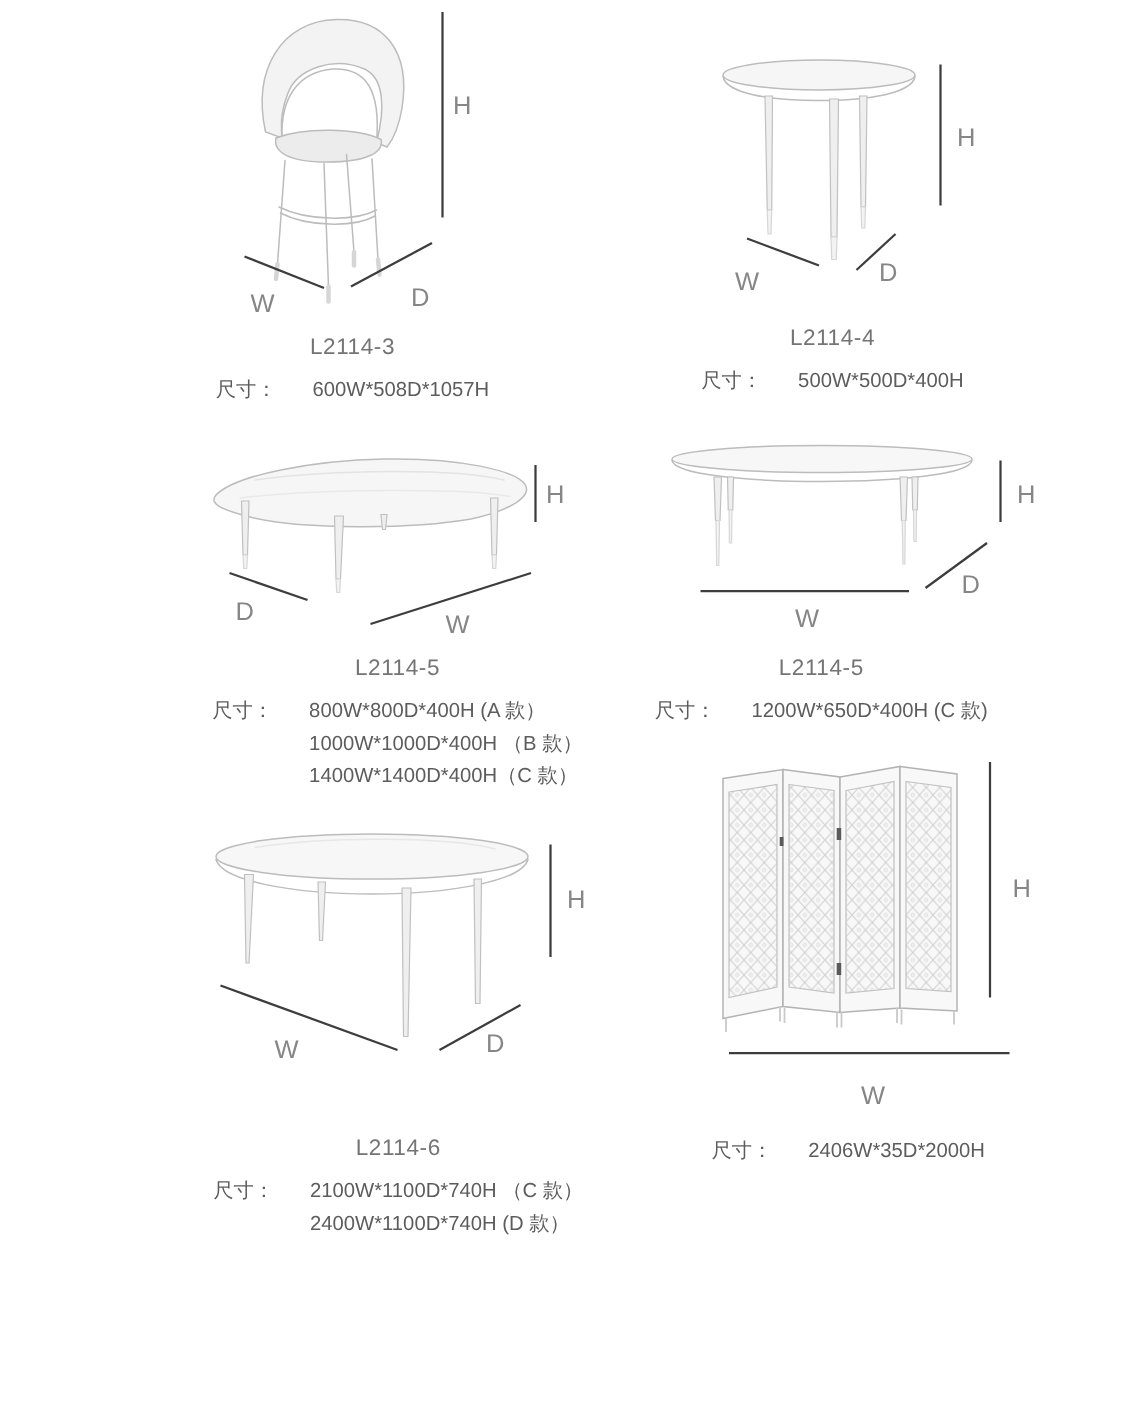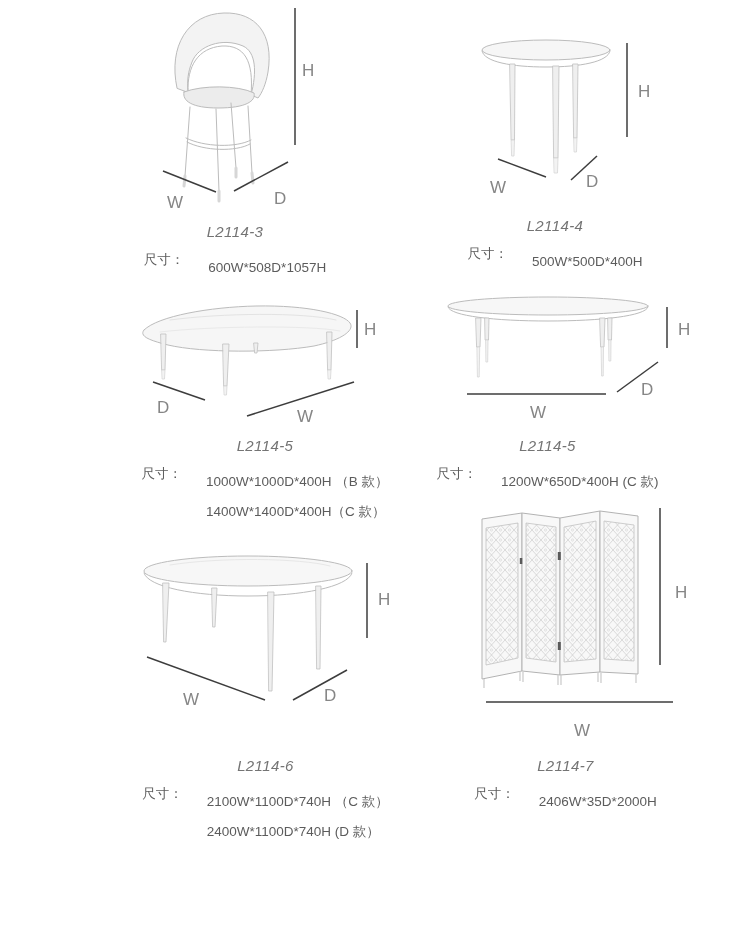--- a/index.html
+++ b/index.html
@@ -1,24 +1,24 @@
 <!DOCTYPE html>
 <html><head>
 <meta charset="utf-8">
 <style>
   html,body{margin:0;padding:0;background:#ffffff;}
   #page{position:relative;width:750px;height:934px;background:#ffffff;overflow:hidden;
         font-family:"Liberation Sans",sans-serif;}
   .drawing{position:absolute;}
   .textblock{position:absolute;text-align:center;}
-  .code{font-size:15px;line-height:19px;color:#747474;letter-spacing:.4px;margin-bottom:8px;font-style:italic;}
+  .code{font-size:15px;line-height:19px;color:#747474;letter-spacing:.4px;margin-bottom:8px;}
   .dims{display:inline-flex;align-items:flex-start;text-align:left;
         font-size:13.5px;line-height:21.5px;color:#5c5c5c;gap:24px;}
   .dims .prefix{white-space:nowrap;}
-  .dims .lines div{white-space:nowrap;margin-top:8px;}
+  .dims .lines div{white-space:nowrap;}
   .dim{stroke:#3d3d3d;stroke-width:1.5;}
   .dimlbl{fill:#868686;font-size:17px;font-family:"Liberation Sans",sans-serif;}
   .sk{stroke:#bcbcbc;fill:none;stroke-width:1;stroke-linecap:round;}
   .leg{fill:#efefef;stroke:#c0c0c0;stroke-width:.8;}
   .foot{fill:#f3f3f3;stroke:#d6d6d6;stroke-width:.8;}
   .panel{fill:#f8f8f8;stroke:#b3b3b3;stroke-width:1;}
   .lattice{fill:url(#lat);stroke:#c2c2c2;stroke-width:.8;}
   .hinge{fill:#5a5a5a;}
   .feet line{stroke:#c9c9c9;stroke-width:1.2;}
 </style>
@@ -108,20 +108,21 @@
     <line class="dim" x1="23" y1="92" x2="75" y2="110"></line>
     <text class="dimlbl" x="27" y="123">D</text>
     <line class="dim" x1="117" y1="126" x2="224" y2="92"></line>
     <text class="dimlbl" x="167" y="132">W</text>
   </svg>
   <div class="textblock" style="left:120px;top:436px;width:290px">
     <div class="code">L2114-5</div>
     <div class="dims">
       <span class="prefix">尺寸：</span>
       <div class="lines">
+        <div>800W*800D*400H (A 款）</div>
         <div>1000W*1000D*400H （B 款）</div>
         <div>1400W*1400D*400H（C 款）</div>
       </div>
     </div>
   </div>
 
   <svg class="drawing" style="left:440px;top:285px" width="270" height="145" viewBox="0 0 270 145">
     <g class="sk">
       <ellipse cx="108" cy="21" rx="100" ry="9" fill="#f7f7f7"></ellipse>
       <path d="M8,22 C10,31 55,36 108,36 C161,36 206,31 208,22"></path>
@@ -208,21 +209,20 @@
         <line x1="141" y1="178" x2="141" y2="188"></line>
           <line x1="176" y1="179" x2="176" y2="188"></line>
       </g>
     </g>
     <line class="dim" x1="200" y1="13" x2="200" y2="170"></line>
     <text class="dimlbl" x="215" y="103">H</text>
     <line class="dim" x1="26" y1="207" x2="213" y2="207"></line>
     <text class="dimlbl" x="114" y="241">W</text>
   </svg>
   <div class="textblock" style="left:428px;top:756px;width:275px">
-    <div class="code">L2114-7</div>
     <div class="dims">
       <span class="prefix">尺寸：</span>
       <div class="lines">
           <div>2406W*35D*2000H</div>
         </div>
     </div>
   </div>
 
 </div>
 

